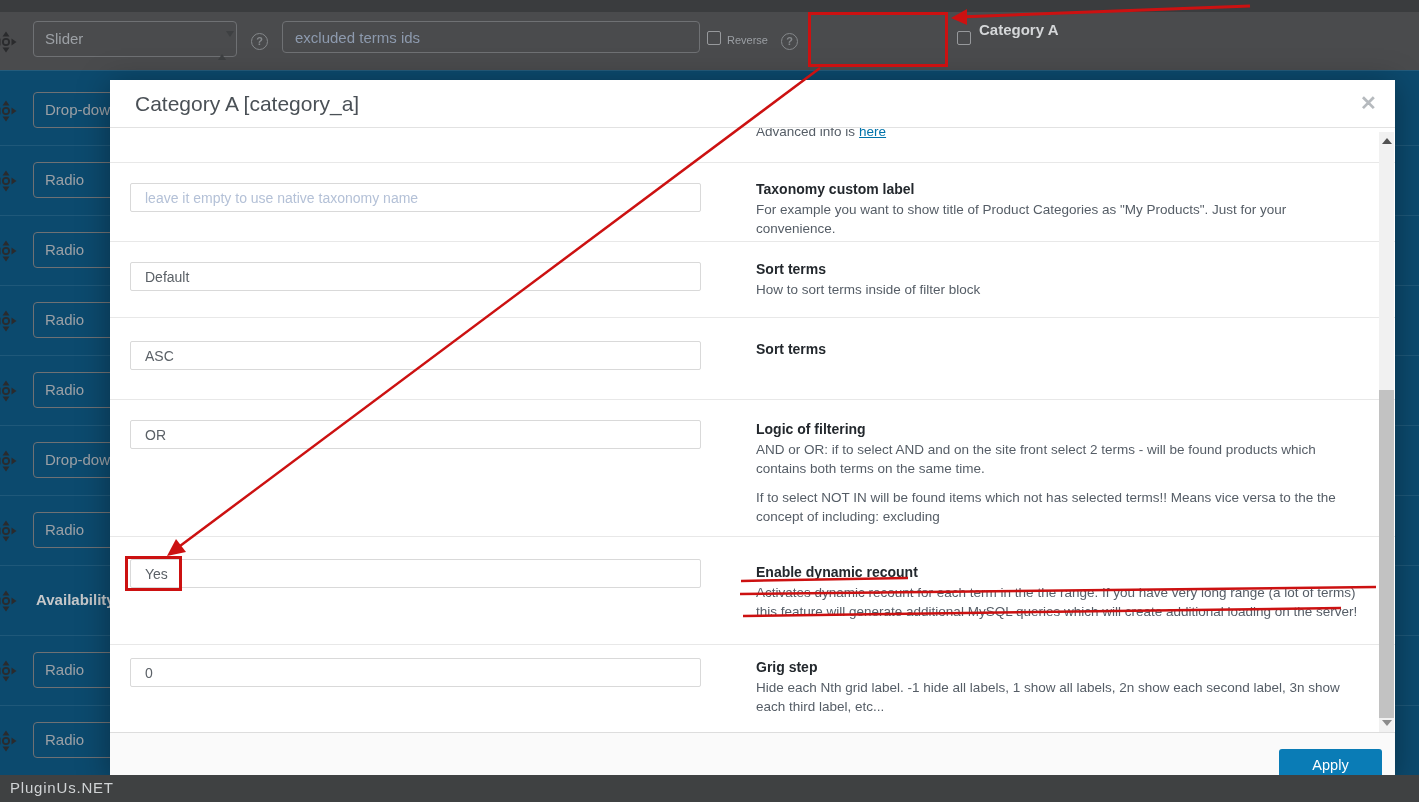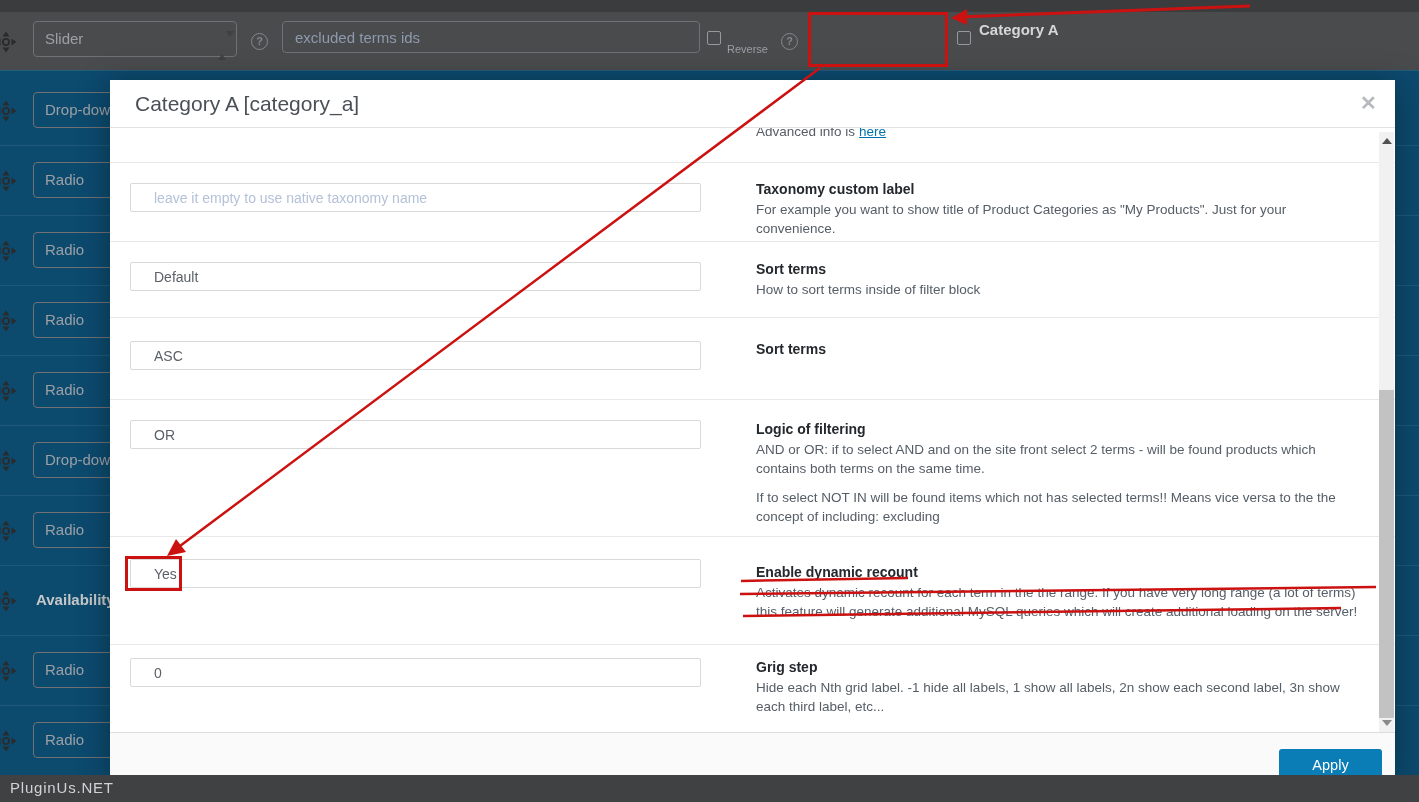--- a/index.html
+++ b/index.html
@@ -39,21 +39,21 @@
 
   
   .modal { position:absolute; left:110px; top:80px; width:1285px; height:697px; background:#ffffff;
            box-shadow:0 4px 30px rgba(0,0,0,0.35); z-index:10; }
   .m-header { position:absolute; left:0; top:0; width:100%; height:48px; border-bottom:1px solid #e2e2e2; }
   .m-title { position:absolute; left:25px; top:0; line-height:47px; font-size:21px; color:#4a5056; font-weight:400; }
   .m-close { position:absolute; left:1250px; top:11px; font-size:20px; font-weight:bold; color:#b6babe; cursor:pointer; }
   .m-body { position:absolute; left:0; top:48px; width:100%; height:604px; overflow:hidden; }
   .m-row { position:relative; width:100%; border-bottom:1px solid #e8e8e8; }
   .m-input { position:absolute; left:20px; top:20px; width:571px; height:29px; border:1px solid #d9d9d9;
-             border-radius:2px; padding-left:23px; font-size:14px; color:#5b6167; background:#fff;
+             border-radius:2px; padding-left:14px; font-size:14px; color:#5b6167; background:#fff;
              font-family:"Liberation Sans",sans-serif; }
   .m-input::placeholder { color:#b4c1d7; opacity:1; }
   .m-right { position:absolute; left:646px; top:20px; width:612px; }
   .m-label { font-size:14px; font-weight:bold; color:#23282d; margin-bottom:3px; }
   .m-desc { font-size:13.5px; color:#555d66; line-height:19px; margin-top:2px; }
   .adv-row { height:35px; overflow:hidden; }
   .adv-text { position:absolute; left:646px; top:-4px; font-size:13.5px; color:#555d66; }
   .adv-text a { color:#0073aa; text-decoration:underline; cursor:pointer; margin-left:4px; }
 
   .m-footer { position:absolute; left:0; top:652px; width:100%; height:45px; background:#fafafa; border-top:1px solid #ddd; }
@@ -100,21 +100,21 @@
     <svg class="drag" style="top:19px" viewBox="0 0 22 22">
         <use href="#moveicon"></use>
       </svg>
     <div class="bg-select" style="left:33px; top:9px; width:204px;">
       <span>Slider</span>
       <span class="spinner"><span class="up"></span><span class="dn"></span></span>
     </div>
     <div class="help" style="left:251px; top:21px;"><span>?</span></div>
     <input class="bg-input" style="left: 282px; top: 9px; width: 418px; height: 32px;" placeholder="excluded terms ids">
     <div class="chk" style="left:707px; top:19px;"></div>
-    <span class="small-lbl" style="left:727px; top:22px;margin-top:9px;">Reverse</span>
+    <span class="small-lbl" style="left:727px; top:22px;">Reverse</span>
     <div class="help" style="left:781px; top:21px;"><span>?</span></div>
     <div class="chk" style="left:957px; top:19px;"></div>
     <span class="bold-lbl" style="left:979px; top:9px;text-align:right;">Category A</span>
   </div>
   <div class="toolbar-sep"></div>
 
   <div class="bg-row" style="top:76px">
     <svg class="drag" viewBox="0 0 22 22">
         <use href="#moveicon"></use>
       </svg>

